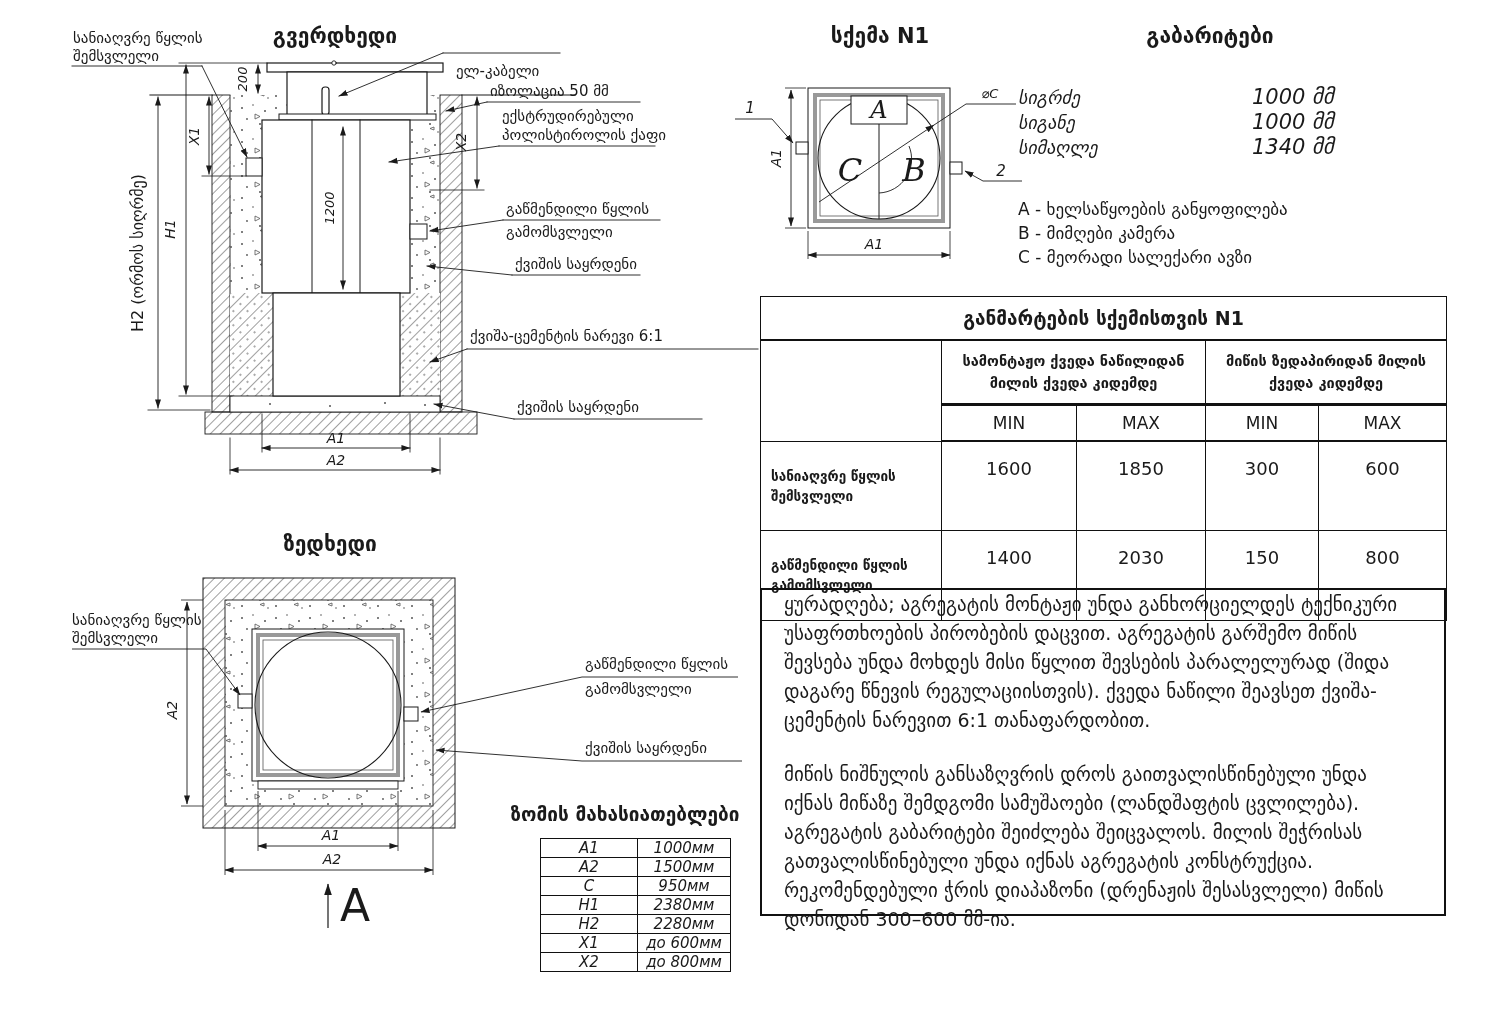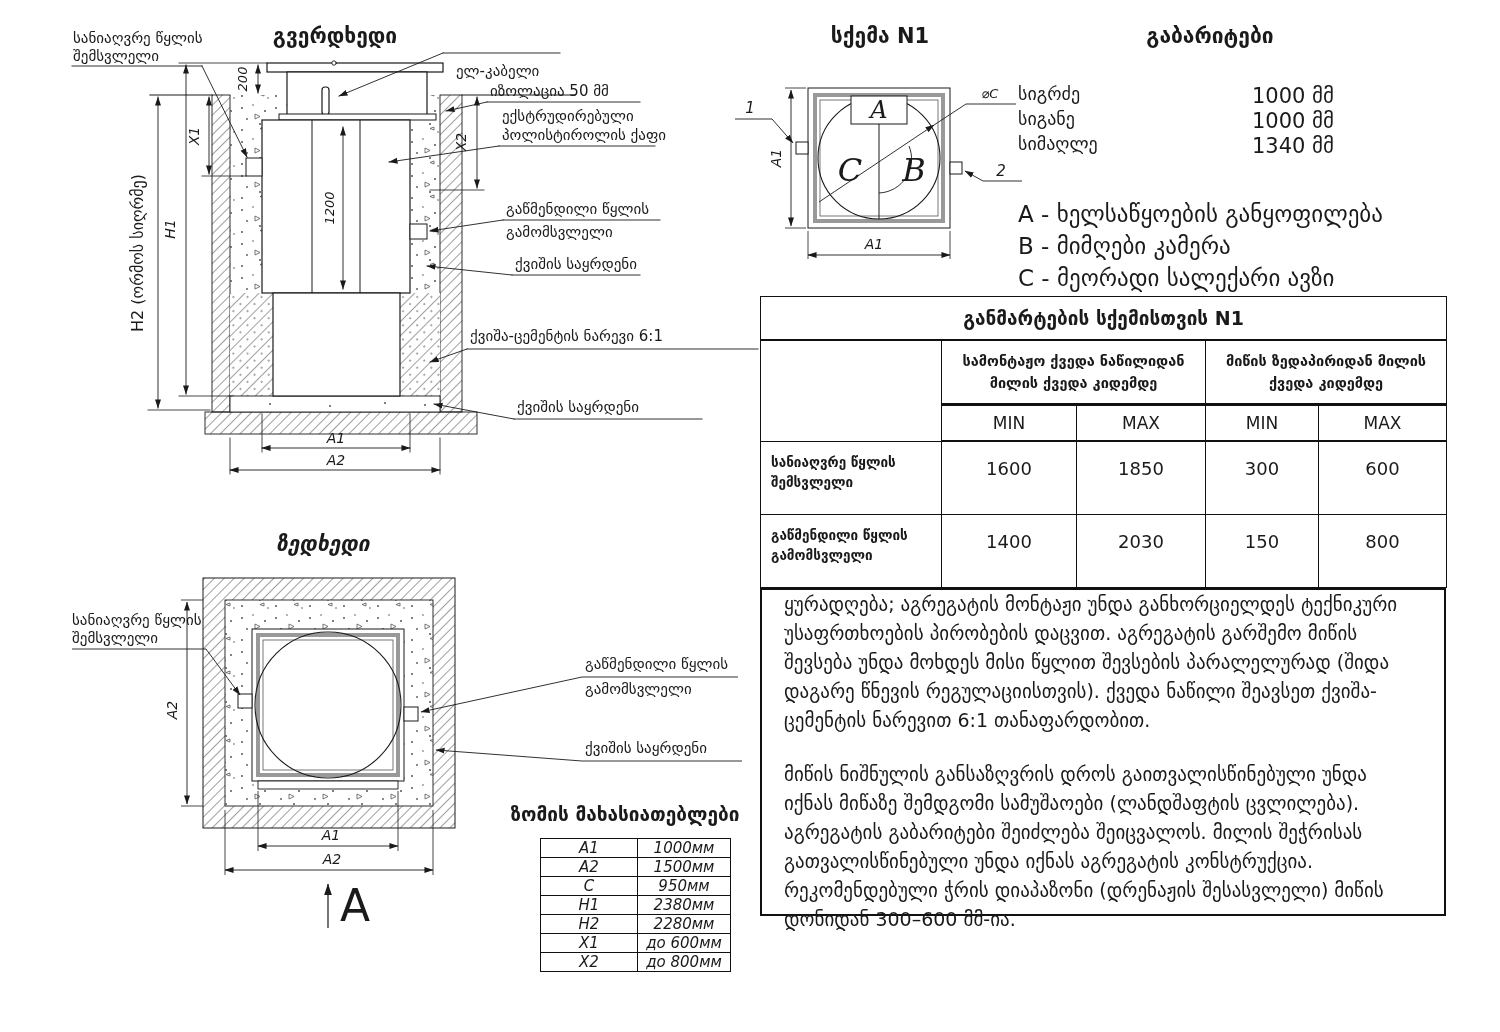--- a/index.html
+++ b/index.html
@@ -3,31 +3,31 @@
 <meta charset="utf-8">
 <style>
   html,body{margin:0;padding:0;background:#fff;}
   #page{position:relative;width:1500px;height:1032px;background:#ffffff;overflow:hidden;
         font-family:"DejaVu Sans",sans-serif;color:#1a1a1a;}
   svg{position:absolute;left:0;top:0;}
   .t{position:absolute;white-space:nowrap;line-height:1.15;}
   .title{font-weight:bold;font-size:21px;text-align:center;}
   .subtitle{font-weight:bold;font-size:19px;text-align:center;}
   .lbl{font-size:15px;}
-  .spec-row{display:flex;align-items:flex-start;height:25px;}
+  .spec-row{display:flex;align-items:flex-end;height:25px;font-style:italic;}
   .spec-label{font-size:18px;width:234px;display:inline-block;}
   .spec-value{font-size:21px;}
-  .legend-line{font-size:23px;line-height:1.4;}
+  .legend-line{font-size:17px;line-height:1.4;}
   table{border-collapse:collapse;position:absolute;table-layout:fixed;}
   .pt{left:760px;top:296px;width:686px;}
   .pt td{border:1.5px solid #111;vertical-align:middle;}
   .pt .pt-title{font-weight:bold;font-size:19px;text-align:center;height:40px;border-bottom-width:2px;}
   .pt .pt-group{font-weight:bold;font-size:14.5px;text-align:center;height:62px;line-height:1.55;border-bottom-width:3px;padding:0 14px;}
   .pt .pt-mm{font-size:17px;text-align:center;height:32px;border-bottom-width:2.5px;}
-  .pt .pt-rowlabel{font-weight:bold;font-size:13.5px;vertical-align:top;padding:10px 10px;line-height:1.5;}
+  .pt .pt-rowlabel{font-weight:bold;font-size:13.5px;vertical-align:top;padding:24px 10px;line-height:1.5;}
   .pt .pt-val{font-size:18px;text-align:center;vertical-align:top;padding-top:16px;height:55px;}
   .st{left:540px;top:838px;width:190px;}
   .st td{border:1.4px solid #111;font-size:15px;font-style:italic;text-align:center;height:17.5px;padding:0;}
   .notes{position:absolute;left:760px;top:588px;width:686px;height:328px;box-sizing:border-box;
          border:2px solid #111;padding:0 22px;font-size:19px;line-height:1.52;}
   .notes p{margin:0 0 26px 0;}
 </style>
 </head>
 <body>
 
@@ -292,21 +292,21 @@
   <tr>
     <td class="pt-rowlabel">გაწმენდილი წყლის გამომსვლელი</td>
     <td class="pt-val">1400</td>
     <td class="pt-val">2030</td>
     <td class="pt-val">150</td>
     <td class="pt-val">800</td>
   </tr>
 </tbody>
     </table>
 
-<div class="t title" style="left:238px;top:532px;width:170px;font-style:italic;">ზედხედი</div>
+<div class="t title" style="left:245px;top:532px;width:170px;">ზედხედი</div>
 <div class="t lbl" style="left:72px;top:612px;">სანიაღვრე წყლის</div>
 <div class="t lbl" style="left:72px;top:630px;">შემსვლელი</div>
 <div class="t lbl" style="left:585px;top:656px;">გაწმენდილი წყლის</div>
 <div class="t lbl" style="left:585px;top:681px;">გამომსვლელი</div>
 <div class="t lbl" style="left:585px;top:740px;">ქვიშის საყრდენი</div>
 
 <div class="t subtitle" style="left:500px;top:804px;width:250px;">ზომის მახასიათებლები</div>
 <table class="st">
   <colgroup>
         <col style="width:97px">

